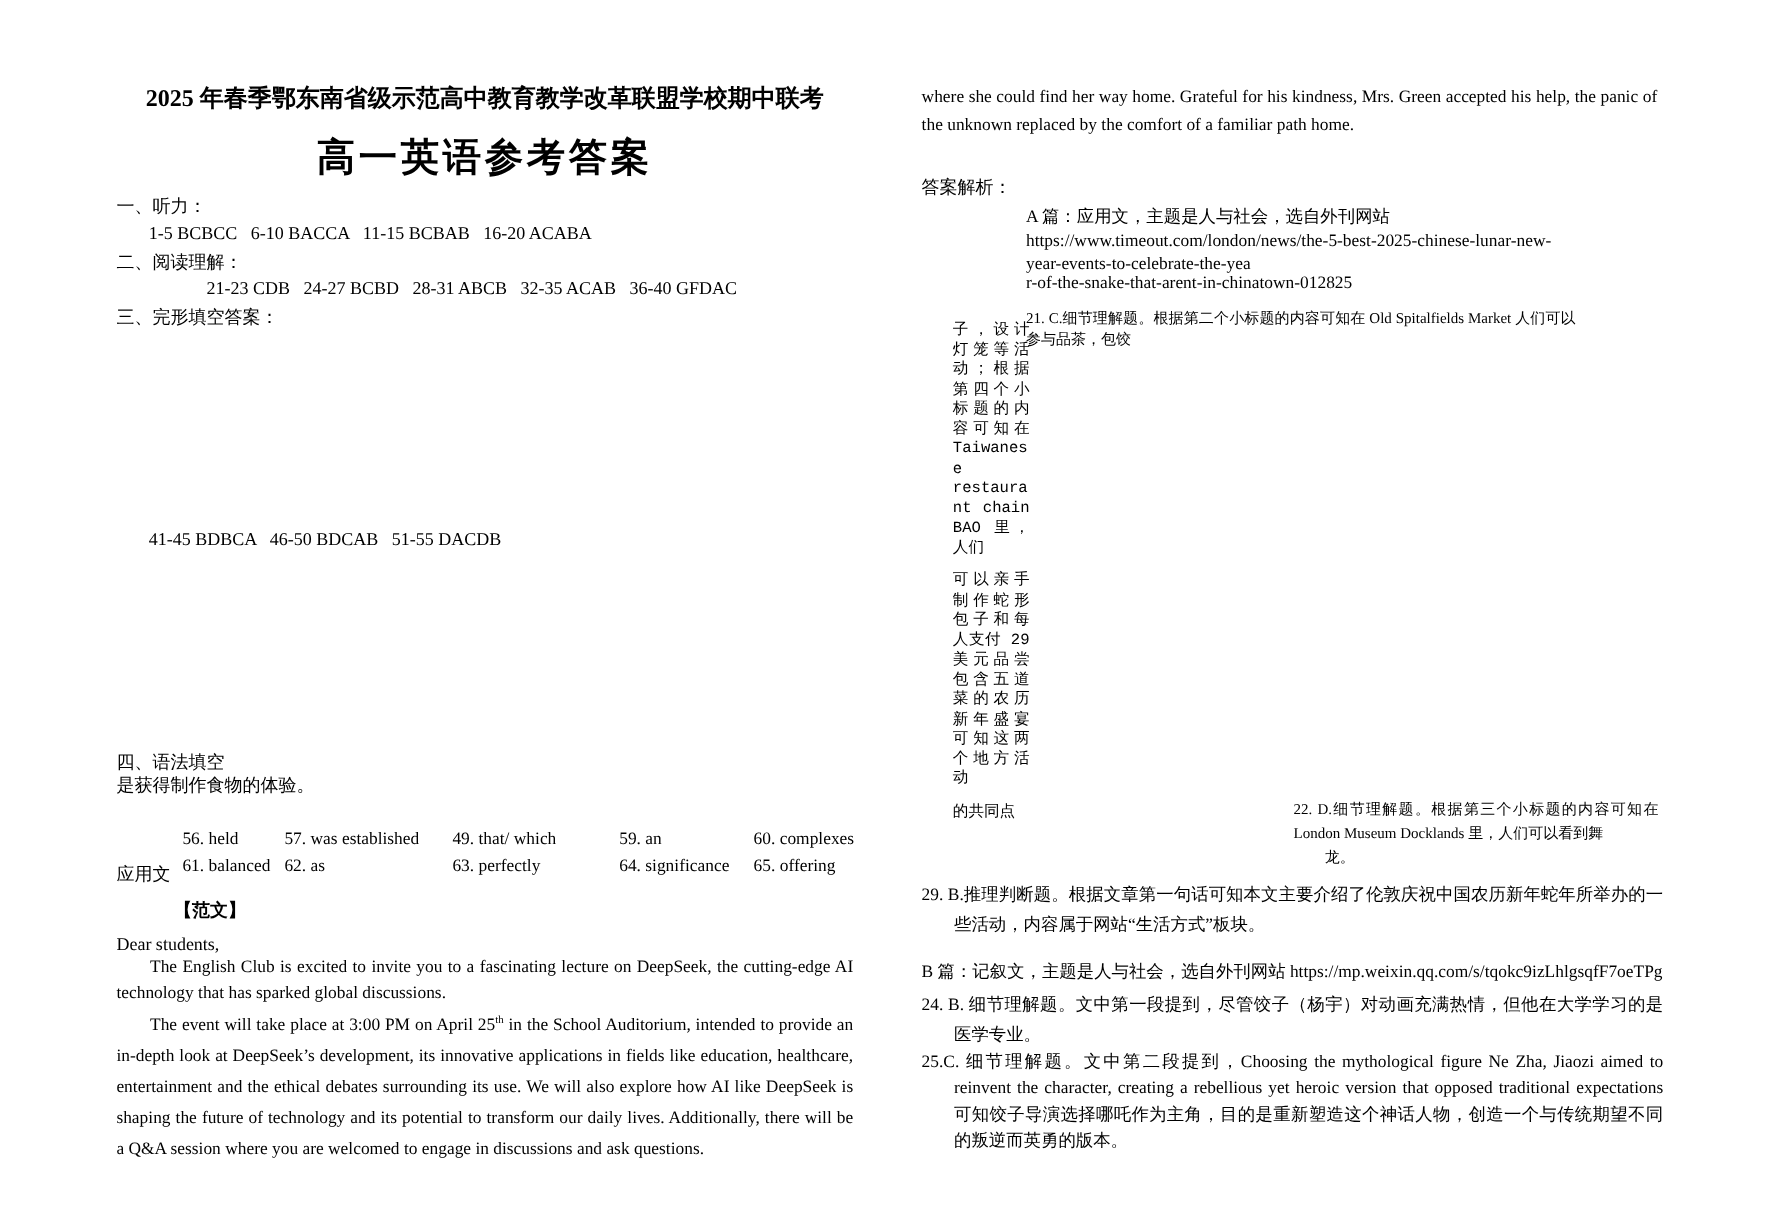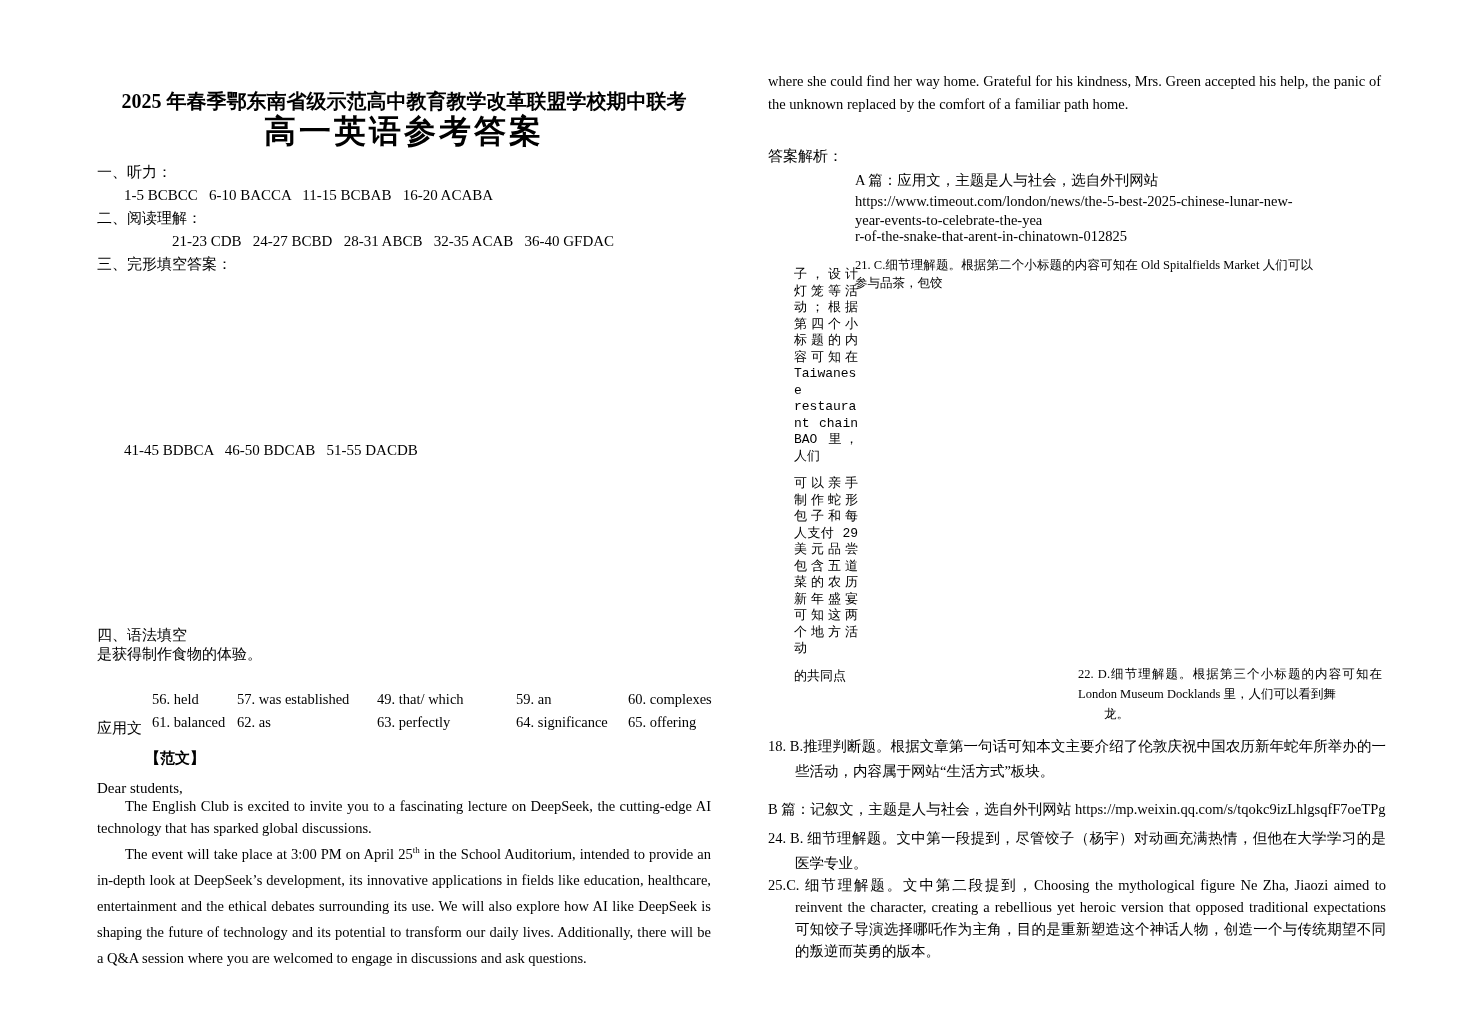--- a/index.html
+++ b/index.html
@@ -10,21 +10,21 @@
     color: #000;
   }
   .page { position: relative; width: 1474px; height: 1020px; background: #fff; overflow: hidden; }
   .abs { position: absolute; z-index: 1; }
   .watermark {
     position: absolute; left: 370px; top: 424px; z-index: 0;
     font-size: 112px; letter-spacing: 10px; color: #d9d9d9;
     white-space: nowrap; font-family: "DejaVu Serif", serif;
   }
   .title {
-    left: 97px; top: 88px; width: 614px; text-align: center;
+    left: 97px; top: 68px; width: 614px; text-align: center;
     font-size: 20px; font-weight: bold; white-space: nowrap;
   }
   .subtitle {
     left: 97px; top: 110px; width: 614px; text-align: center;
     font-size: 32px; font-weight: bold; letter-spacing: 3px;
   }
   .h15 { font-size: 15px; }
   .r14 { font-size: 14.5px; white-space: nowrap; }
   .bold { font-weight: bold; margin-left: 48px; }
   .pre { white-space: pre; }
@@ -100,21 +100,21 @@
 
   <div class="abs narrow" style="left:794px; top:267px;">
     <div>子，设计灯笼等活动；根据第四个小标题的内容可知在 Taiwanese restaurant chain BAO 里，人们</div>
     <div>可以亲手制作蛇形包子和每人支付 29 美元品尝包含五道菜的农历新年盛宴可知这两个地方活动</div>
     <div>的共同点</div>
   </div>
 
   <div class="abs small" style="left:1078px; top:664px; width:304px; line-height:20px; text-align:justify;">22. D.细节理解题。根据第三个小标题的内容可知在 London Museum Docklands 里，人们可以看到舞</div>
   <div class="abs small" style="left:1104px; top:706px;">龙。</div>
 
-  <div class="abs para hang" style="left:768px; top:734px; width:618px; line-height:25px;">18. B.推理判断题。根据文章第一句话可知本文主要介绍了伦敦庆祝中国农历新年蛇年所举办的一些活动，内容属于网站“生活方式”板块。</div>
+  <div class="abs para hang" style="left:768px; top:734px; width:618px; line-height:25px;">29. B.推理判断题。根据文章第一句话可知本文主要介绍了伦敦庆祝中国农历新年蛇年所举办的一些活动，内容属于网站“生活方式”板块。</div>
 
   <div class="abs r14" style="left:768px; top:800px;">B 篇：记叙文，主题是人与社会，选自外刊网站 https://mp.weixin.qq.com/s/tqokc9izLhlgsqfF7oeTPg</div>
 
   <div class="abs para hang" style="left:768px; top:826px; width:618px; line-height:25px;">24. B. 细节理解题。文中第一段提到，尽管饺子（杨宇）对动画充满热情，但他在大学学习的是医学专业。</div>
 
   <div class="abs para hang" style="left:768px; top:874px; width:618px; line-height:22px;">25.C. 细节理解题。文中第二段提到，Choosing the mythological figure Ne Zha, Jiaozi aimed to reinvent the character, creating a rebellious yet heroic version that opposed traditional expectations 可知饺子导演选择哪吒作为主角，目的是重新塑造这个神话人物，创造一个与传统期望不同的叛逆而英勇的版本。</div>
 
 </div>
 
 </body></html>

